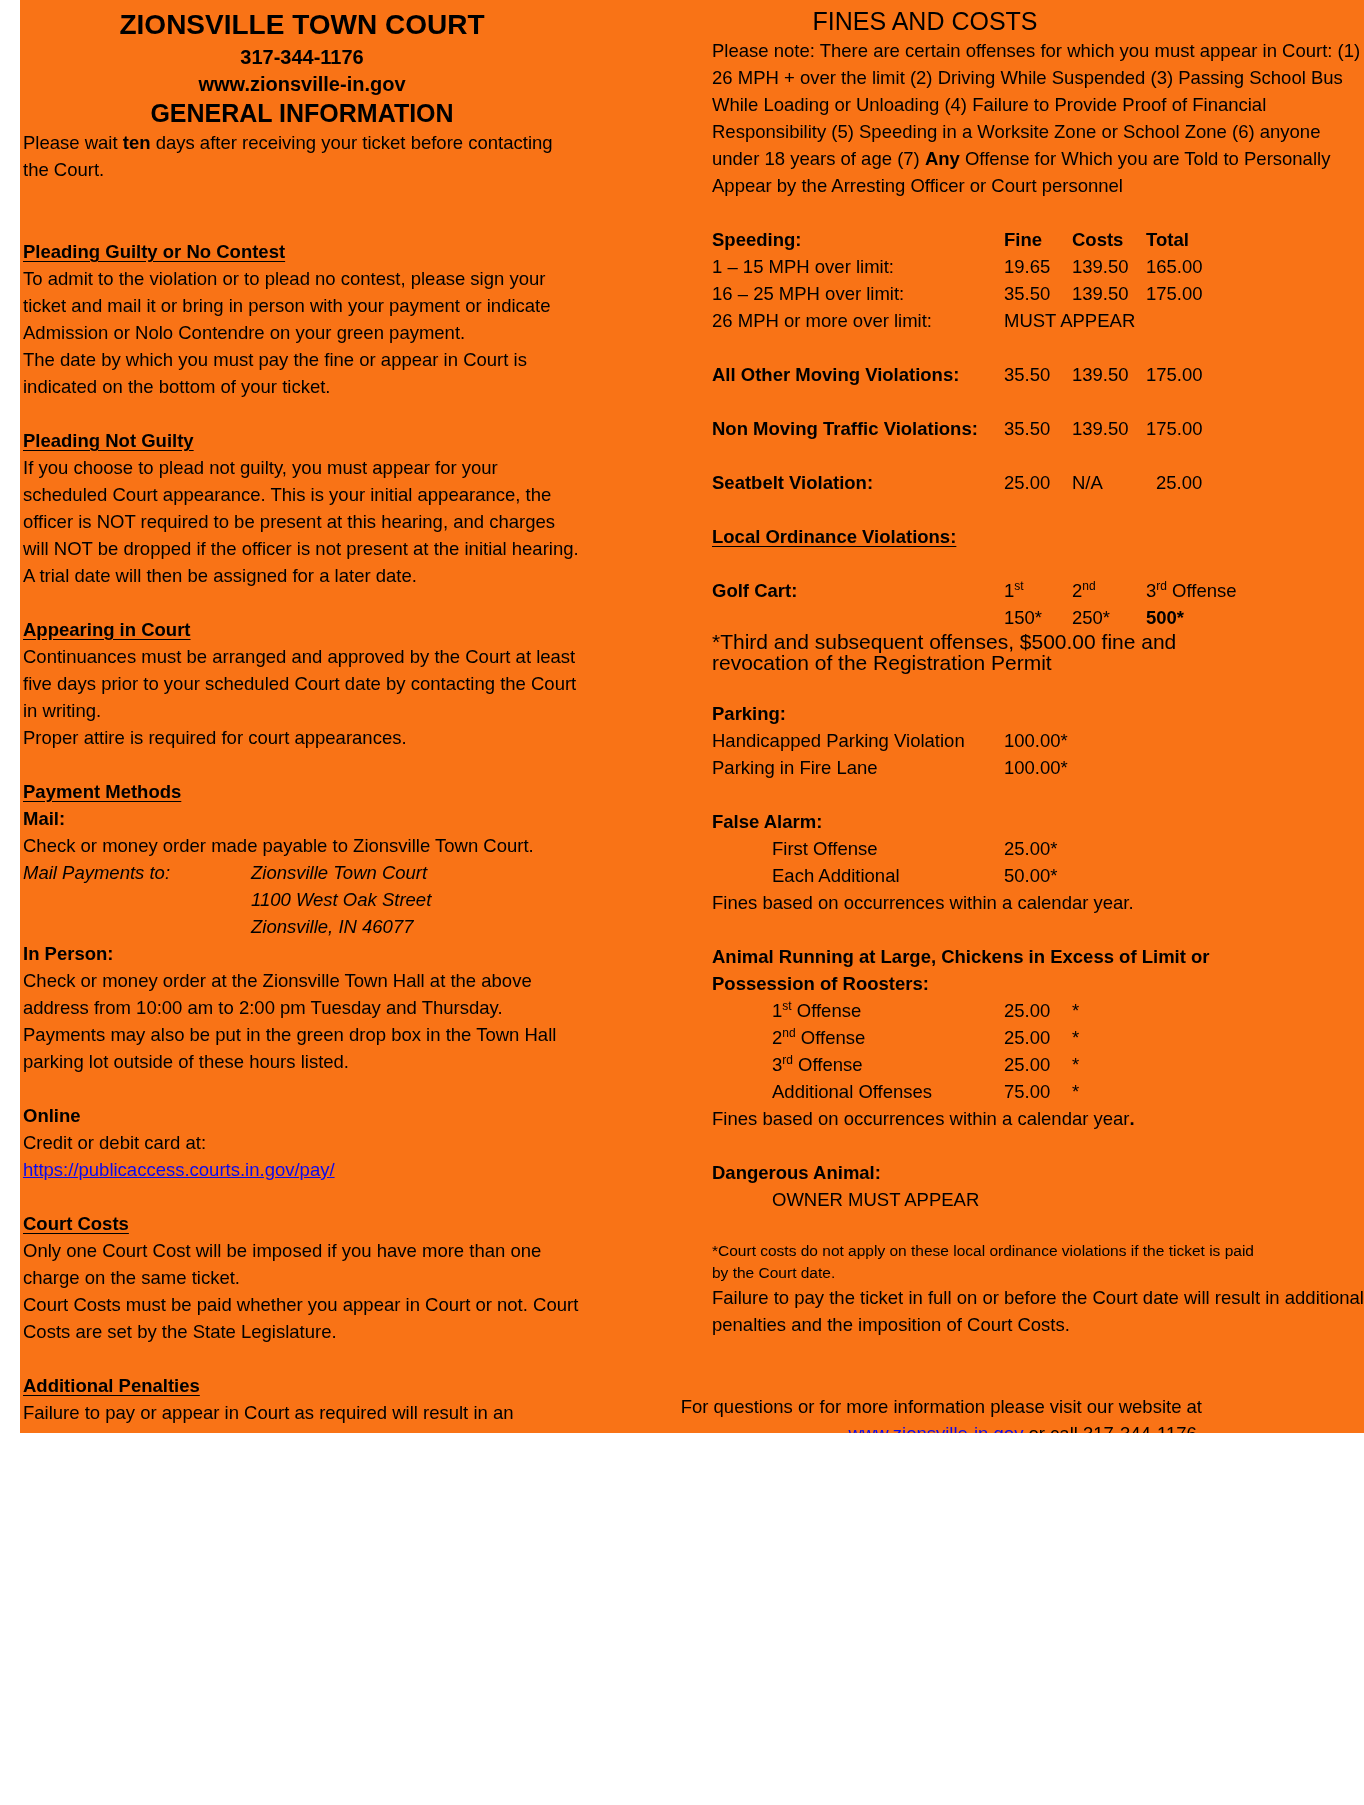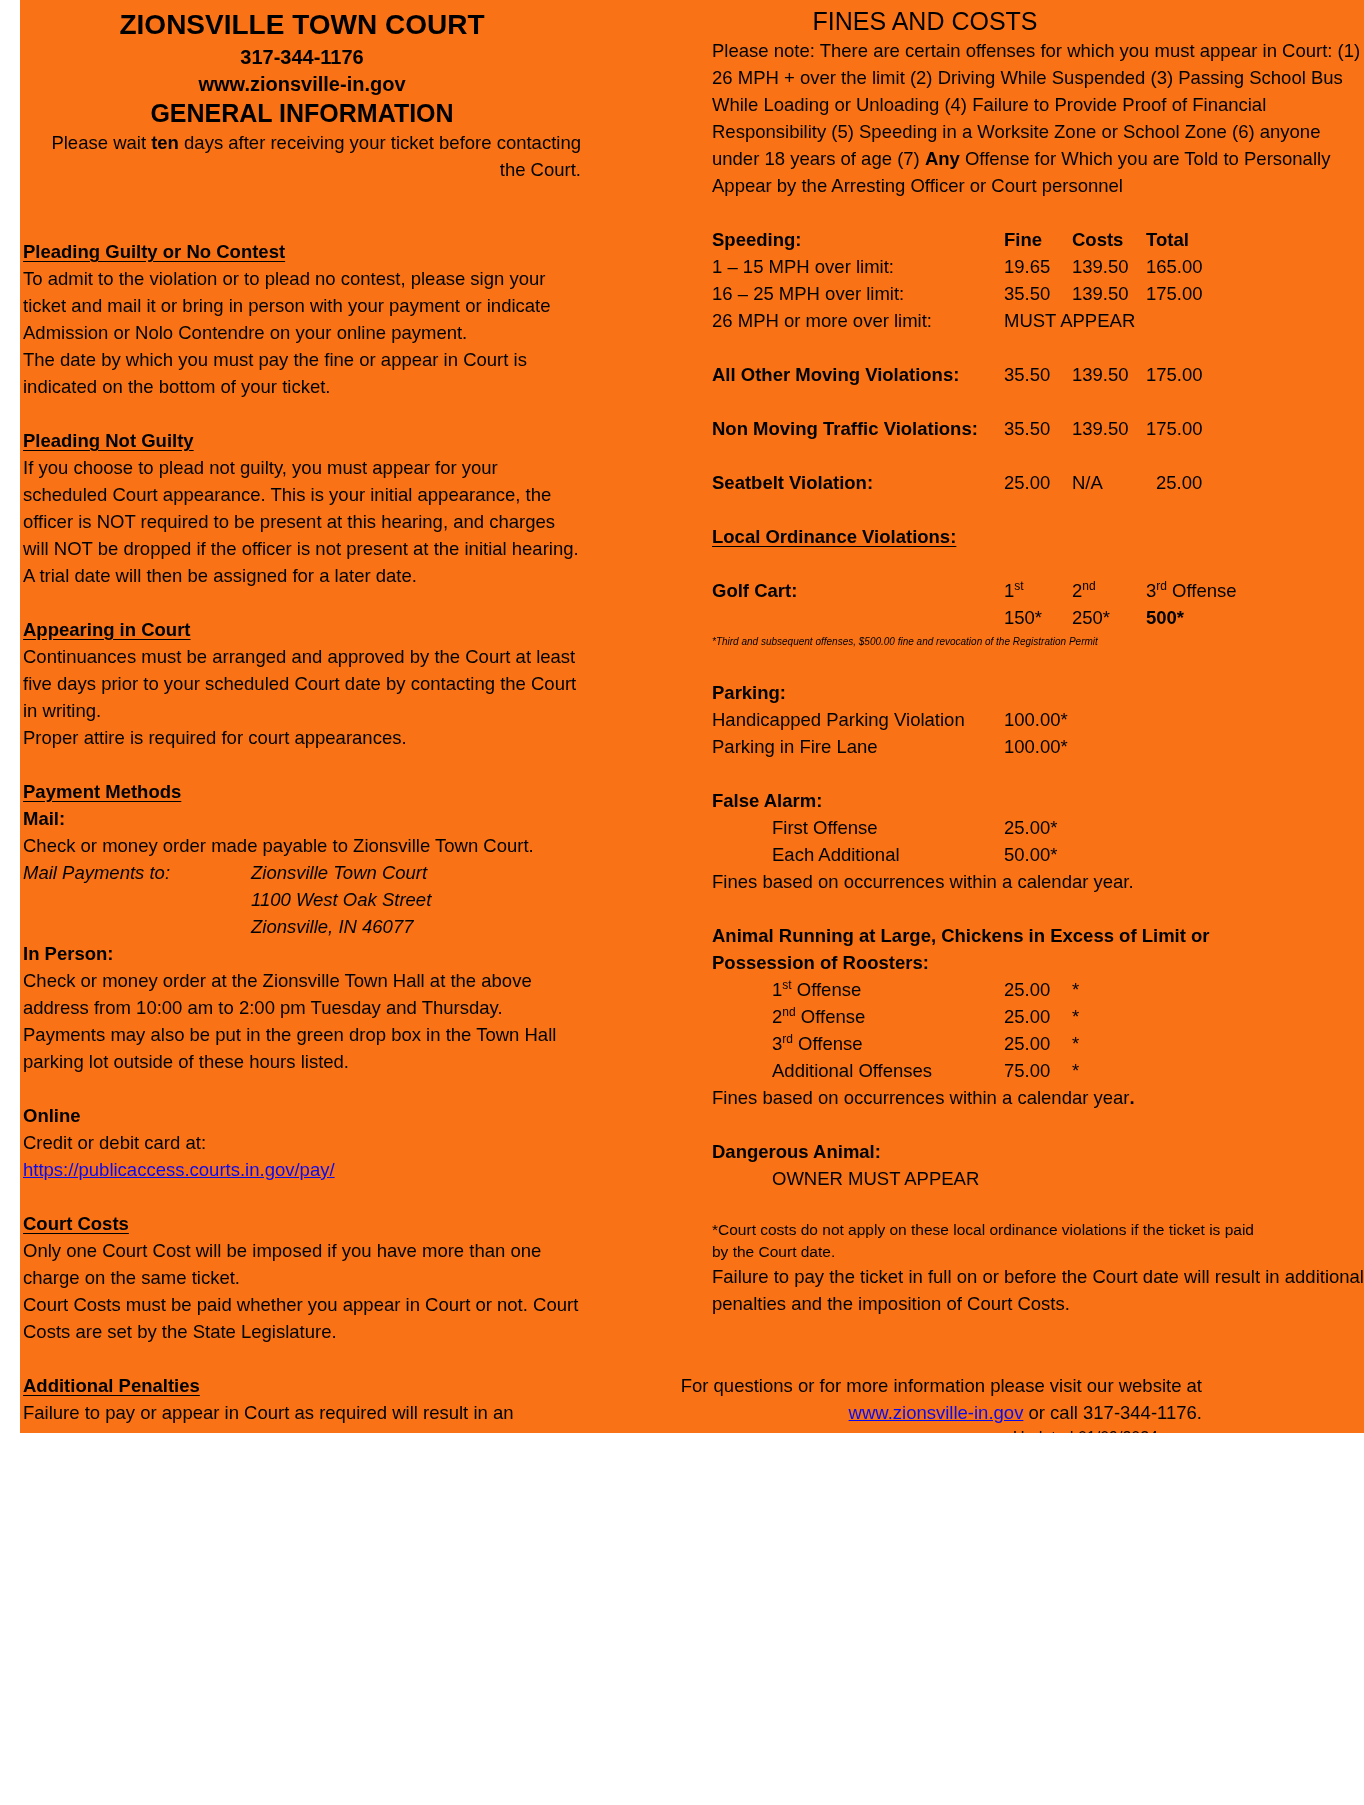--- a/index.html
+++ b/index.html
@@ -8,21 +8,21 @@
   p{margin:0;}
   b,.bold{font-weight:700;}
   .gap{height:27px;}
   .gap2{height:55px;}
 
   
   .col-left{position:absolute;left:3px;top:6px;width:558px;}
   .doc-title{font-size:28px;font-weight:700;text-align:center;line-height:38px;}
   .doc-phone,.doc-site{font-size:20px;font-weight:700;text-align:center;line-height:27px;}
   .doc-subtitle{font-size:25px;font-weight:700;text-align:center;line-height:31px;}
-  .intro{text-align:right;}
+  .intro{text-align:left;}
   .sec-h{font-weight:700;text-decoration:underline;text-underline-offset:3px;}
   .sub-h{font-weight:700;}
   .mailrow{display:flex;font-style:italic;}
   .mail-label{flex:0 0 228px;}
   .link{color:#0a0aee;text-decoration:underline;cursor:pointer;}
 
   
   .col-right{position:absolute;left:628px;top:6px;width:736px;}
   .r-indent{margin-left:64px;width:655px;}
   .r-title{width:554px;text-align:center;font-size:25px;font-weight:400;line-height:31px;}
@@ -30,41 +30,41 @@
   .updated{width:510px;text-align:right;font-size:16px;line-height:24px;}
   .frow{display:flex;margin-left:64px;}
   .frow .c-label{flex:0 0 292px;white-space:nowrap;}
   .frow .c-fine{flex:0 0 68px;}
   .frow .c-costs{flex:0 0 74px;}
   .frow .c-total{flex:1 1 auto;white-space:nowrap;}
   .frow .c-wide{flex:1 1 auto;white-space:nowrap;}
   .frow .c-ind{flex:0 0 60px;}
   .frow .c-label2{flex:0 0 232px;white-space:nowrap;}
   .pad10{padding-left:10px;}
-  .fnote{font-size:10px;line-height:21px;margin-left:64px;max-width:520px;font-style:italic;}
+  .fnote{font-size:21px;line-height:21px;margin-left:64px;max-width:520px;}
   .fnote2{font-size:15.5px;line-height:22px;margin-left:64px;max-width:548px;}
   .animal-h{max-width:548px;}
   sup{font-size:12px;line-height:0;}
 </style>
 </head>
 <body>
 
 <div class="page">
 
   <div class="col-left">
     <div class="doc-title">ZIONSVILLE TOWN COURT</div>
     <div class="doc-phone">317-344-1176</div>
     <div class="doc-site">www.zionsville-in.gov</div>
     <div class="doc-subtitle">GENERAL INFORMATION</div>
     <div class="intro"><span>Please wait </span><b>ten</b><span> days after receiving your ticket before contacting the Court.</span></div>
 
     <div class="gap2"></div>
 
     <div class="sec-h">Pleading Guilty or No Contest</div>
-    <p>To admit to the violation or to plead no contest, please sign your ticket and mail it or bring in person with your payment or indicate Admission or Nolo Contendre on your online payment.</p>
+    <p>To admit to the violation or to plead no contest, please sign your ticket and mail it or bring in person with your payment or indicate Admission or Nolo Contendre on your green payment.</p>
     <p>The date by which you must pay the fine or appear in Court is indicated on the bottom of your ticket.</p>
 
     <div class="gap"></div>
 
     <div class="sec-h">Pleading Not Guilty</div>
     <p>If you choose to plead not guilty, you must appear for your scheduled Court appearance.  This is your initial appearance, the officer is NOT required to be present at this hearing, and charges will NOT be dropped if the officer is not present at the initial hearing. A trial date will then be assigned for a later date.</p>
 
     <div class="gap"></div>
 
     <div class="sec-h">Appearing in Court</div>

